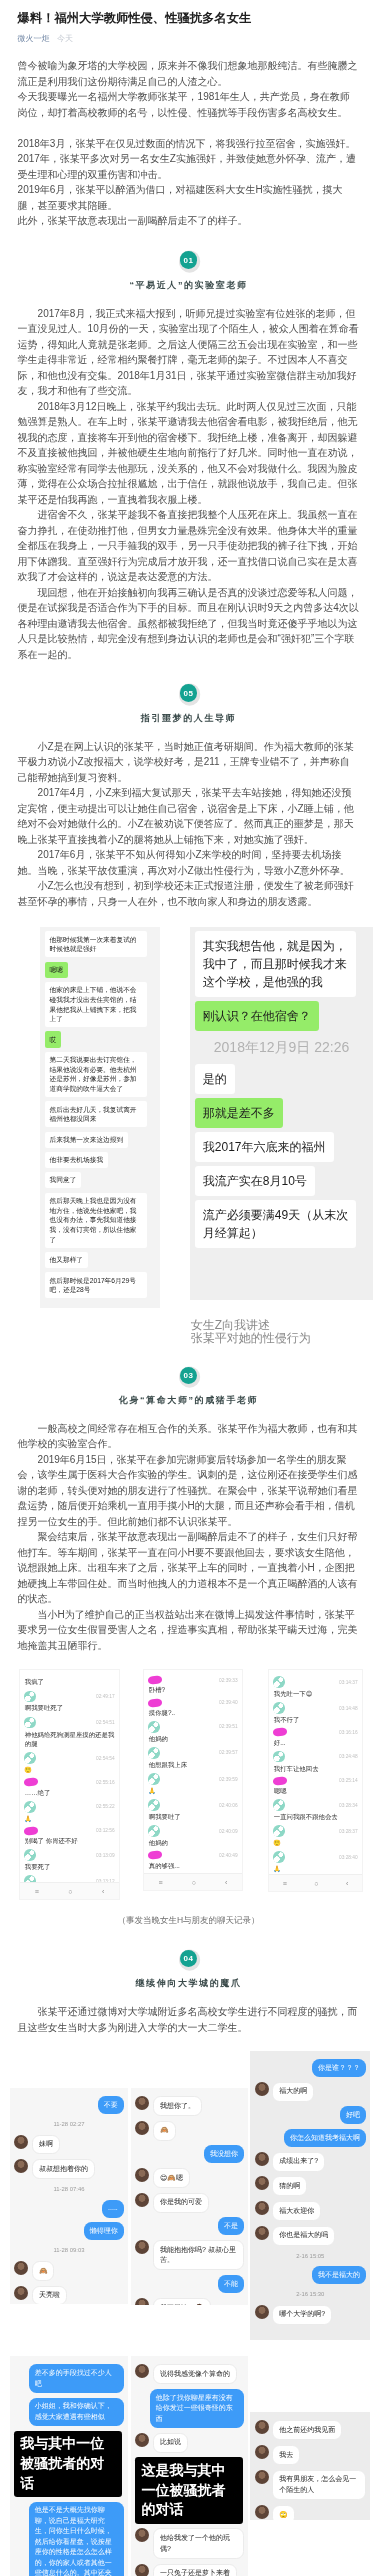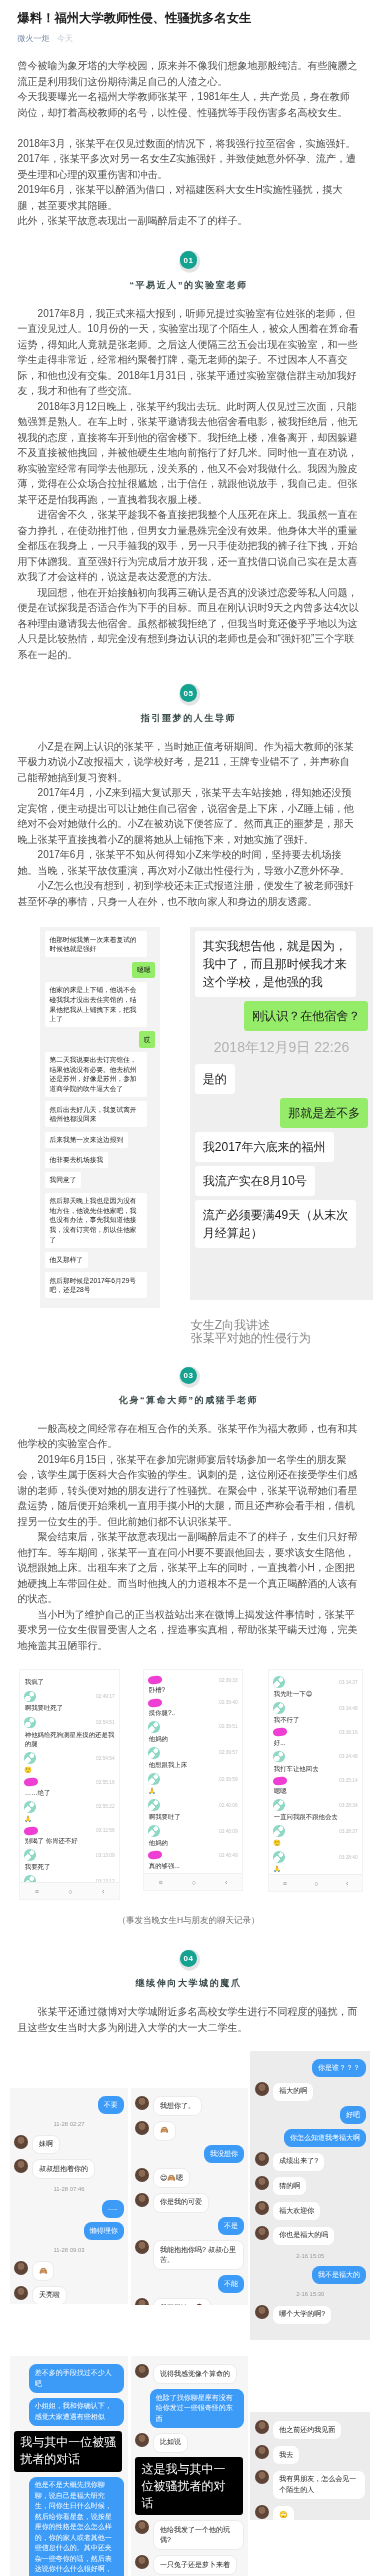--- a/index.html
+++ b/index.html
@@ -22,21 +22,21 @@
          box-shadow:1.1px 1.6px 0 2.1px #e4e4e4;}
   .badge span{color:#fff;font-weight:700;font-size:8px;letter-spacing:0.5px;}
   .sec-title{margin:9.6px 0 0;font-size:9px;font-weight:700;color:#3a4a4a;letter-spacing:1.6px;}
   .paras{margin-top:14px;}
   
   .chatrow1{display:flex;margin:18px 0 0 40px;}
   .wx{overflow:hidden;}
   .wx.small{width:120px;height:381px;background:#f3f3f3;}
   .wx.large{width:183px;height:373px;background:#efefef;margin-left:30px;}
   .wx-row{display:flex;margin:4.3px 4.8px;}
-  .wx-row.right{justify-content:flex-end;}
+  .wx-row.right{}
   .wx-row.time{justify-content:center;}
   .wx-bubble{max-width:84%;background:#fff;border-radius:2.1px;padding:3.2px 4.8px;color:#1c1c1c;}
   .small .wx-bubble{font-size:6.7px;line-height:1.45;}
   .large .wx-bubble{font-size:12px;line-height:1.5;border-radius:3.2px;padding:5.9px 8px;}
   .wx-row.right .wx-bubble{background:#95ec69;}
   .wx-row.time .wx-bubble{background:none;color:#b2b2b2;padding:1.6px;}
   .large .wx-row.time .wx-bubble{font-size:14px;}
   .cap1{width:181px;margin:10.7px 5.3px 0 auto;font-size:12px;
         color:#8a8a8a;line-height:12.8px;}
   
@@ -72,21 +72,21 @@
   .wb-row{display:flex;align-items:flex-start;margin:4.8px 4.3px;}
   .wb-row.right{justify-content:flex-end;}
   .wb-row.time{justify-content:center;}
   .wb-avatar{display:none;width:14px;height:14px;border-radius:50%;flex:0 0 auto;
      background:radial-gradient(circle at 50% 38%,#8a6a55 0 3.2px,#5d4437 3.7px);margin-right:3.7px;}
   .wb-row.left .wb-avatar{display:block;}
   .wb-bubble{max-width:76%;background:#fff;border:0.5px solid #ebebeb;border-radius:7.5px;
      padding:3.7px 5.9px;font-size:7px;line-height:1.5;color:#222;}
   .wb-row.right .wb-bubble{background:#3d9bf8;border:none;color:#fff;}
   .wb-row.time .wb-bubble{background:none;border:none;color:#9b9b9b;font-size:5.9px;padding:1.1px;}
-  .wb-row.label .wb-bubble{background:#000;border:none;color:#fff;font-weight:400;font-size:12px;
+  .wb-row.label .wb-bubble{background:#000;border:none;color:#fff;font-weight:700;font-size:14px;
      border-radius:3.2px;max-width:88%;line-height:1.4;}
 </style>
 </head>
 <body>
 
 <article>
 
   <div class="tx">
     <h1 class="title">爆料！福州大学教师性侵、性骚扰多名女生</h1>
     <div class="byline">

